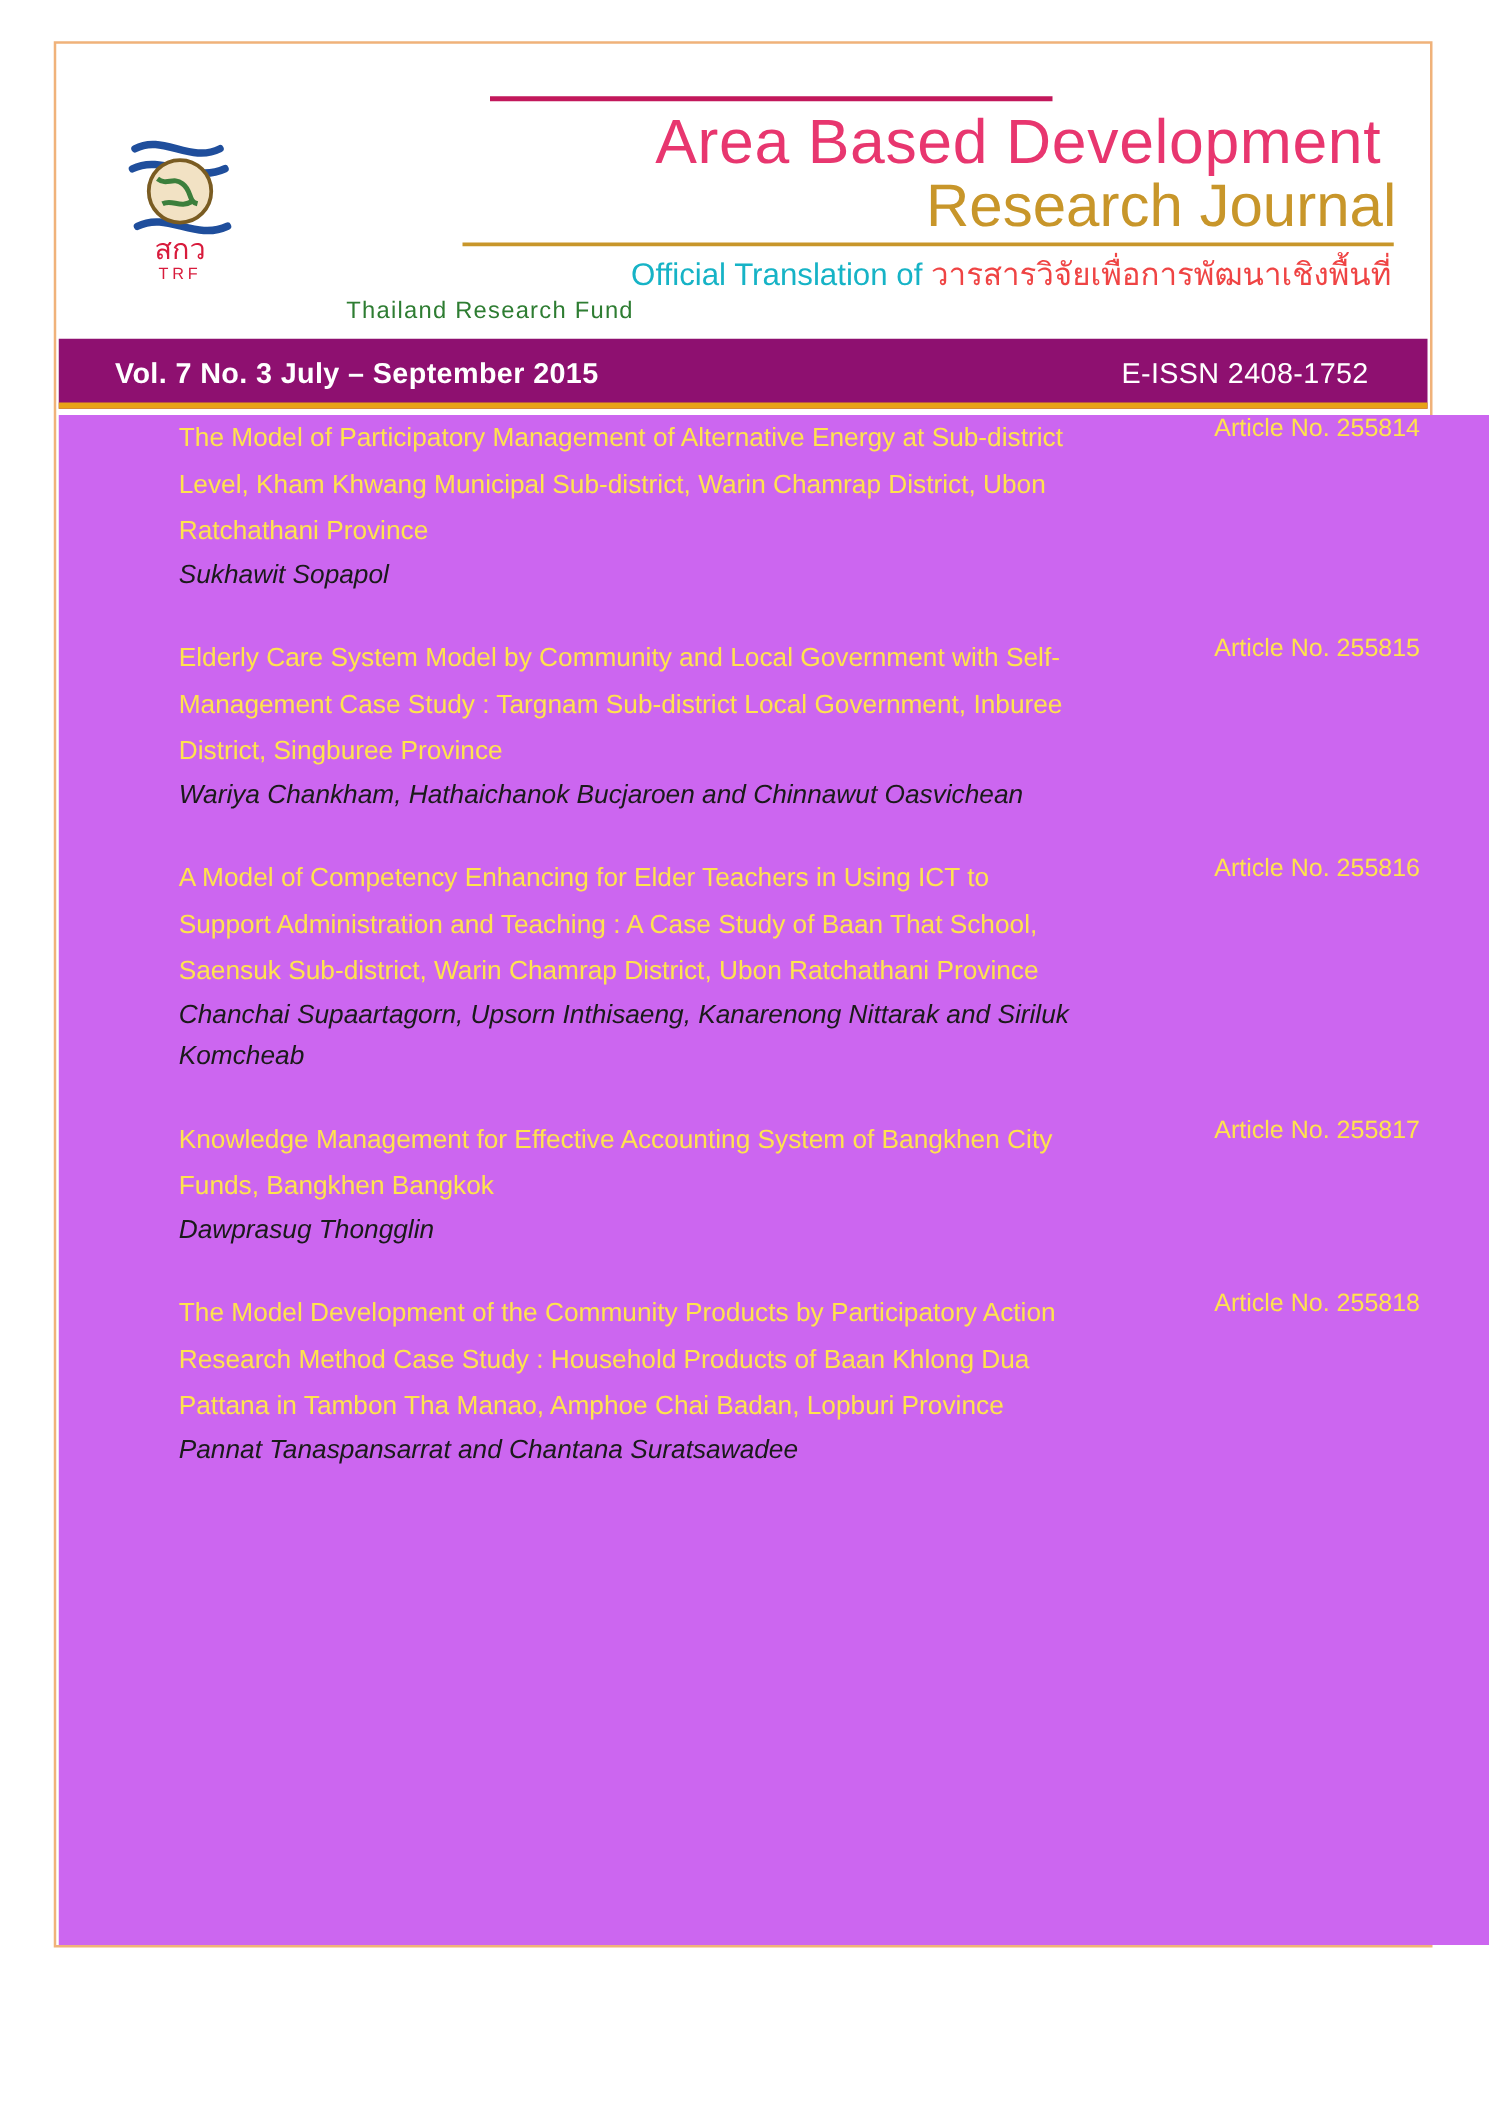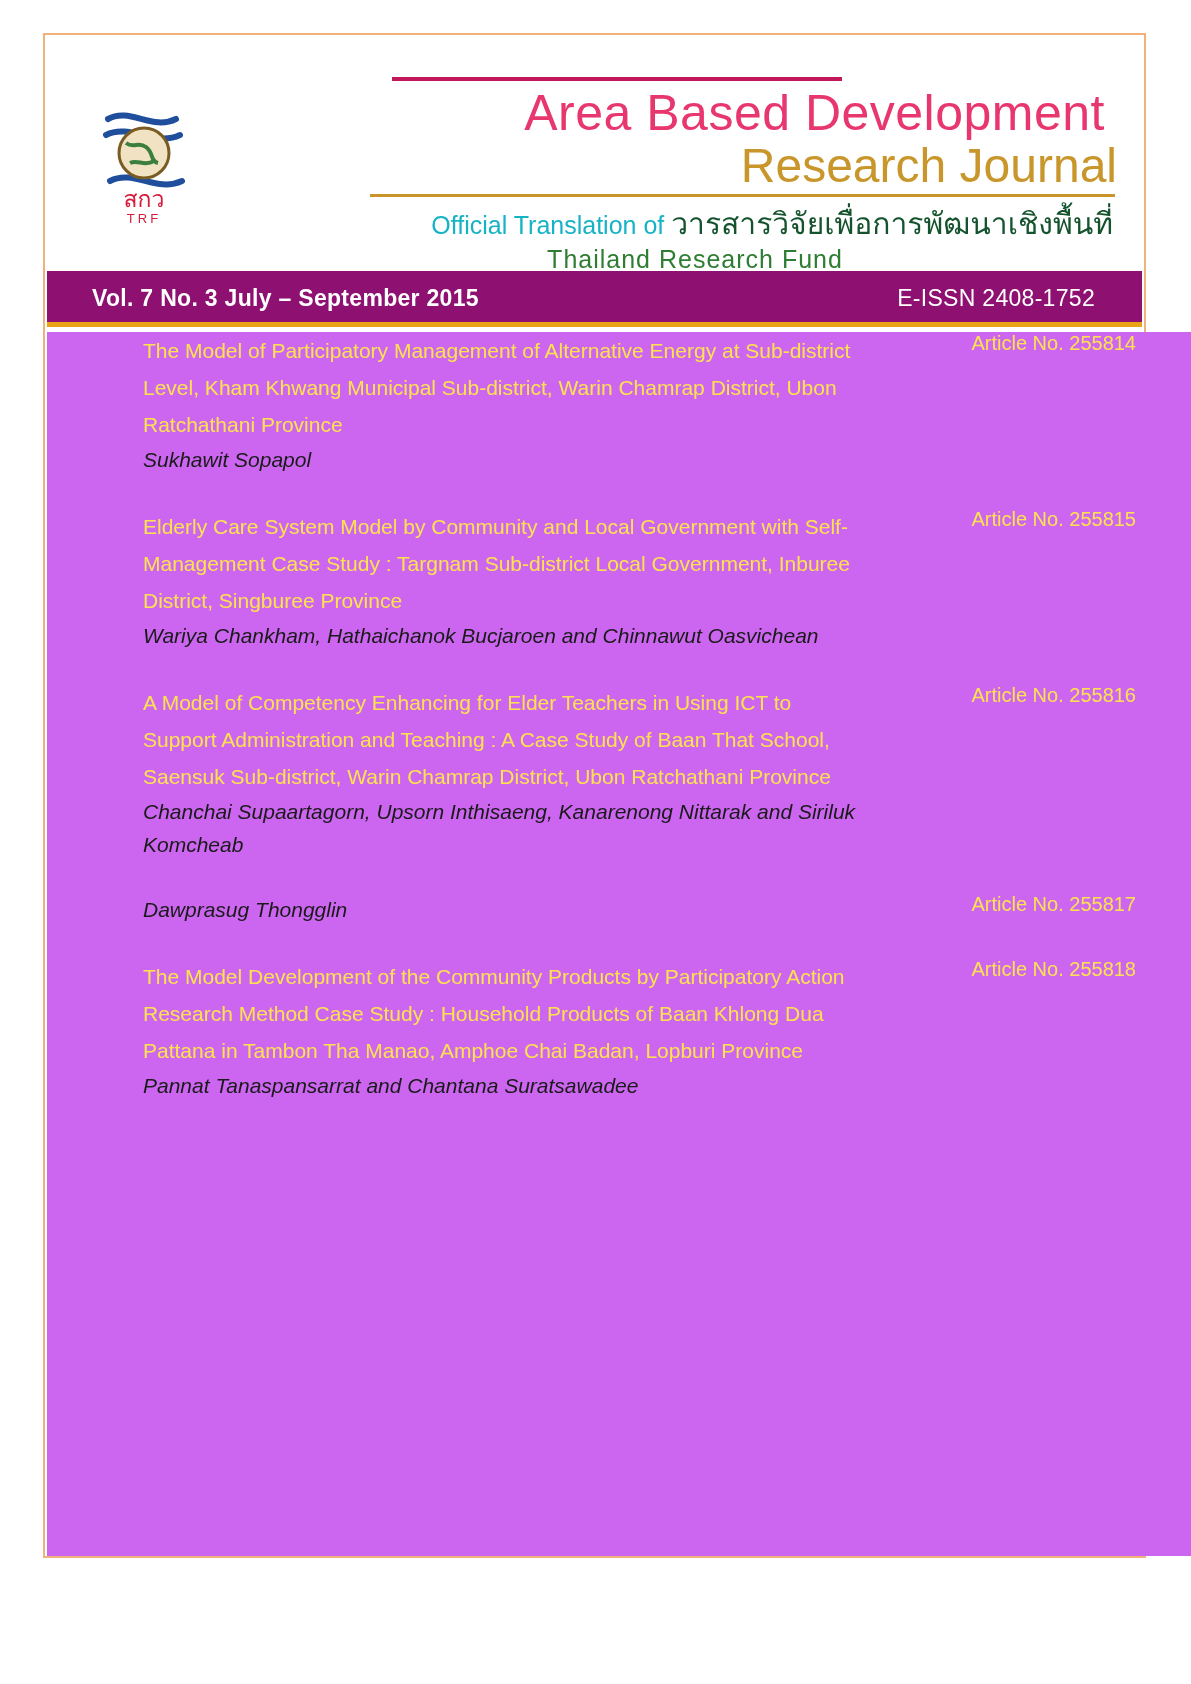--- a/index.html
+++ b/index.html
@@ -89,27 +89,27 @@
   }
   .official-line {
     margin-top: 8px;
     text-align: right;
     padding-right: 14px;
     font-size: 25px;
     color: #16b3c6;
     line-height: 1.25;
   }
   .official-thai {
-    color: #14532d;
-    font-size: 30px;
+    color: #ef4444;
+    font-size: 25px;
   }
   .trf-line {
-    text-align: center;
+    text-align: left;
     padding-right: 14px;
-    font-size: 25px;
+    font-size: 19px;
     color: #2e7d32;
     letter-spacing: 1px;
     line-height: 1.3;
   }
 
   
   .issue-bar {
     position: absolute;
     left: 47px;
     top: 271px;
@@ -236,20 +236,21 @@
         <div class="entry-no">Article No. 255815</div>
       </div>
 
       <div class="toc-entry">
         <div class="entry-title">A Model of Competency Enhancing for Elder Teachers in Using ICT to Support Administration and Teaching : A Case Study of Baan That School, Saensuk Sub-district, Warin Chamrap District,  Ubon Ratchathani Province</div>
         <div class="entry-authors">Chanchai Supaartagorn, Upsorn Inthisaeng, Kanarenong Nittarak  and Siriluk Komcheab</div>
         <div class="entry-no">Article No. 255816</div>
       </div>
 
       <div class="toc-entry">
+        <div class="entry-title">Knowledge Management for Effective Accounting System of Bangkhen City Funds, Bangkhen Bangkok</div>
         <div class="entry-authors">Dawprasug Thongglin</div>
         <div class="entry-no">Article No. 255817</div>
       </div>
 
       <div class="toc-entry">
         <div class="entry-title">The Model Development of the Community Products by Participatory Action Research Method Case Study : Household Products of Baan Khlong Dua Pattana in Tambon Tha Manao, Amphoe Chai Badan, Lopburi Province</div>
         <div class="entry-authors">Pannat Tanaspansarrat and Chantana Suratsawadee</div>
         <div class="entry-no">Article No. 255818</div>
       </div>
 

